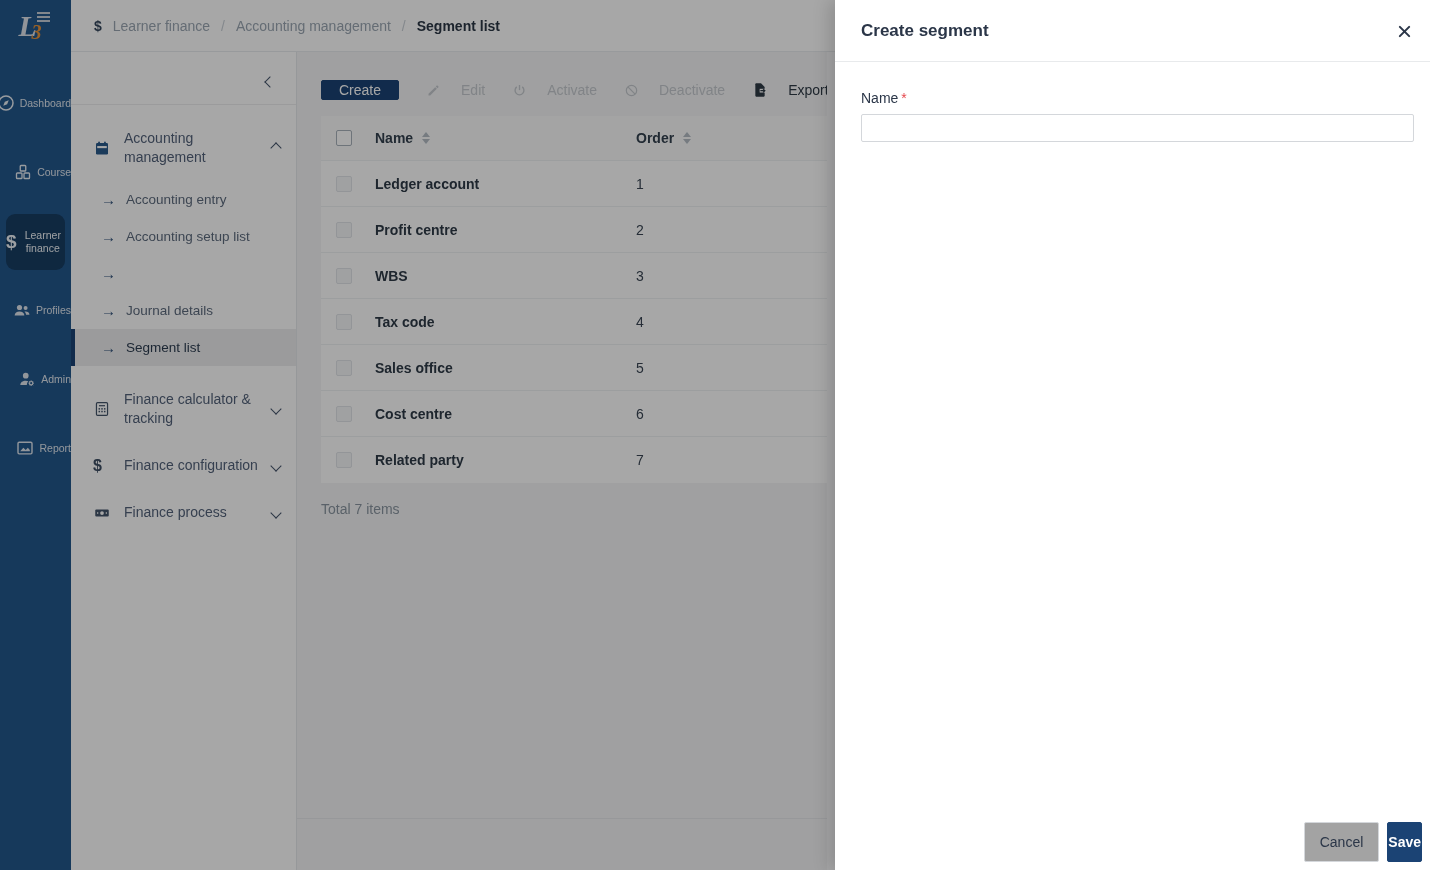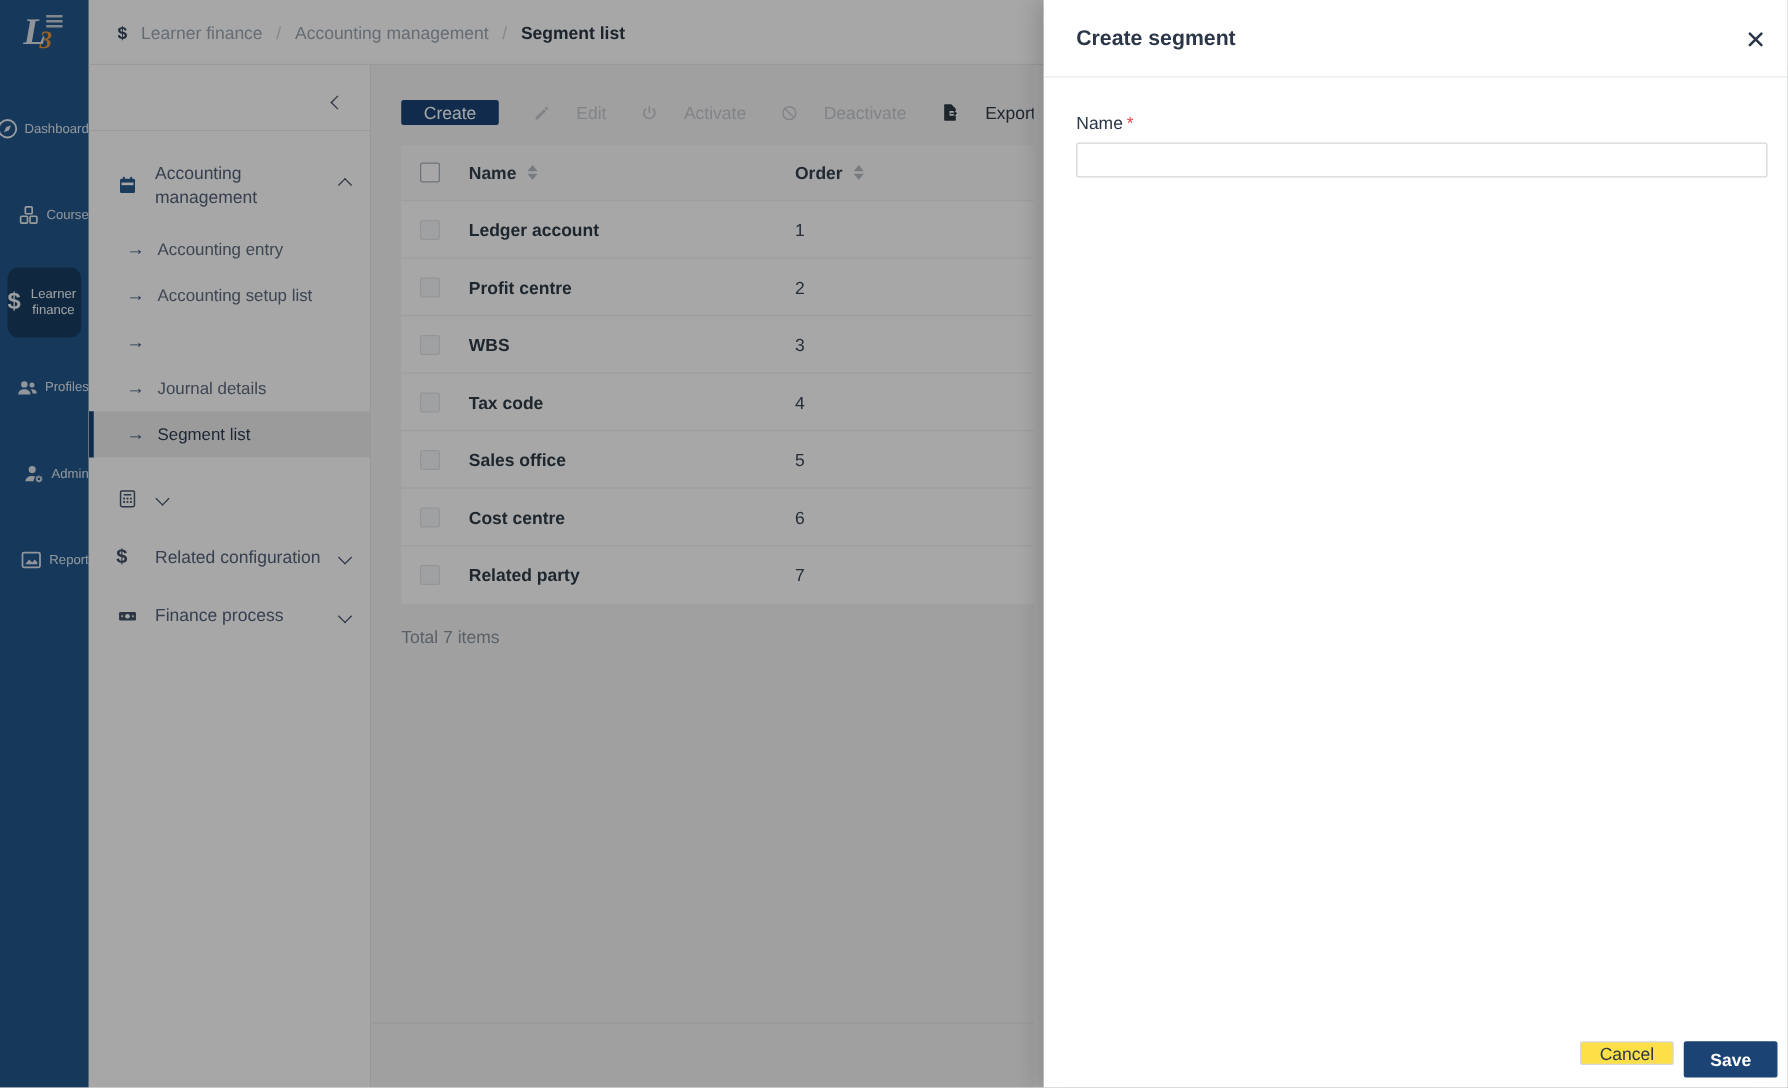--- a/index.html
+++ b/index.html
@@ -82,22 +82,22 @@
   .mask { position:absolute; left:0; top:0; width:835px; height:870px; background:rgba(0,0,0,0.345); z-index:40; }
   .drawer { position:absolute; left:835px; top:0; width:595px; height:870px; background:#fff; z-index:50; box-shadow:-6px 0 16px rgba(0,0,0,0.15); }
   .drawer-header { height:62px; border-bottom:1px solid #e8eaec; position:relative; display:flex; align-items:center; padding:0 20px 0 26px; }
   .drawer-title { font-size:17px; font-weight:700; color:#2b3648; }
   .close-btn { position:absolute; right:19px; top:25px; cursor:pointer; display:flex; }
   .drawer-body { padding:28px 16px 0 26px; }
   .field-label { display:block; color:#2b3648; margin-bottom:8px; font-size:14px; }
   .req { color:#e5484d; margin-left:3px; }
   .text-input { width:100%; height:28px; border:1px solid #d4d7db; border-radius:2px; padding:0 10px; font-size:14px; font-family:inherit; color:#2b3648; outline:none; }
   .drawer-footer { position:absolute; right:8px; bottom:8px; display:flex; gap:8px; }
-  .btn-default { background:#fde047; color:#2b3648; border:1px solid #d4d7db; border-radius:2px; height:19px; padding:0 15px; font-size:14px; font-family:inherit; cursor:pointer; }
-  .btn-save { background:#1b4374; color:#fff; border:1px solid #1b4374; border-radius:2px; height:29px; padding:0 20px; font-size:14px; font-weight:700; font-family:inherit; cursor:pointer; }
+  .btn-default { background:#a3a3a3; color:#2b3648; border:1px solid #d4d7db; border-radius:2px; height:40px; padding:0 15px; font-size:14px; font-family:inherit; cursor:pointer; }
+  .btn-save { background:#1b4374; color:#fff; border:1px solid #1b4374; border-radius:2px; height:40px; padding:0 0; font-size:14px; font-weight:700; font-family:inherit; cursor:pointer; }
 </style>
 </head>
 <body>
 
 <div>
 
   <aside class="rail">
     <div class="logo">
       <div class="logo-box">
         <span class="logo-l">L</span>
@@ -229,30 +229,31 @@
               <g fill="#44546a" stroke="none">
                 <rect x="7.4" y="10.8" width="2" height="2"></rect>
                 <rect x="11" y="10.8" width="2" height="2"></rect>
                 <rect x="14.6" y="10.8" width="2" height="2"></rect>
                 <rect x="7.4" y="14.4" width="2" height="2"></rect>
                 <rect x="11" y="14.4" width="2" height="2"></rect>
                 <rect x="14.6" y="14.4" width="2" height="2"></rect>
               </g>
             </svg>
         </span>
+        <span class="g-label">Finance calculator &amp; tracking</span>
         <span class="g-chev">
             <i class="chev down"></i>
           </span>
       </div>
 
       <div class="group">
         <span class="g-icon">
             <span class="g-dollar">$</span>
           </span>
-        <span class="g-label">Related configuration</span>
+        <span class="g-label">Finance configuration</span>
         <span class="g-chev">
             <i class="chev down"></i>
           </span>
       </div>
 
       <div class="group">
         <span class="g-icon">
           <svg width="18" height="18" viewBox="0 0 24 24">
               <rect x="3" y="7.4" width="18" height="9.2" rx="1.4" fill="#44546a"></rect>
               <circle cx="12" cy="12" r="2.5" fill="#fff"></circle>

